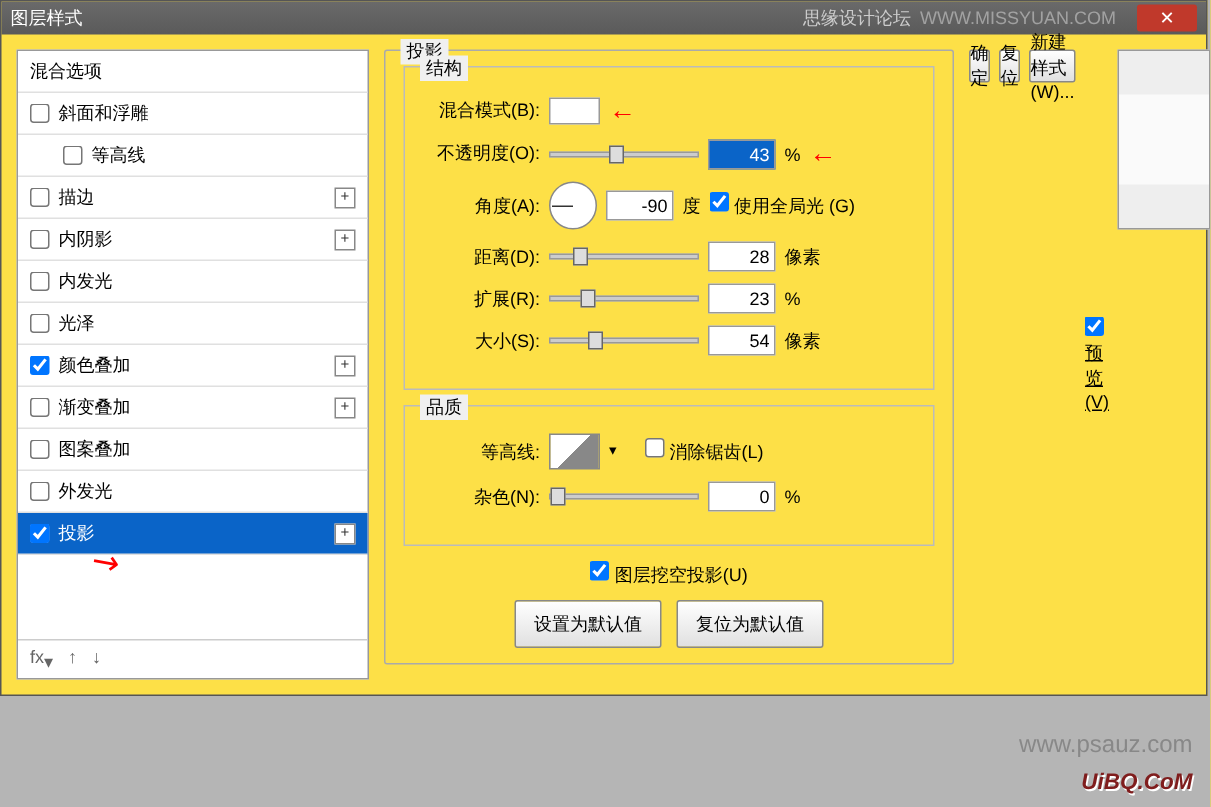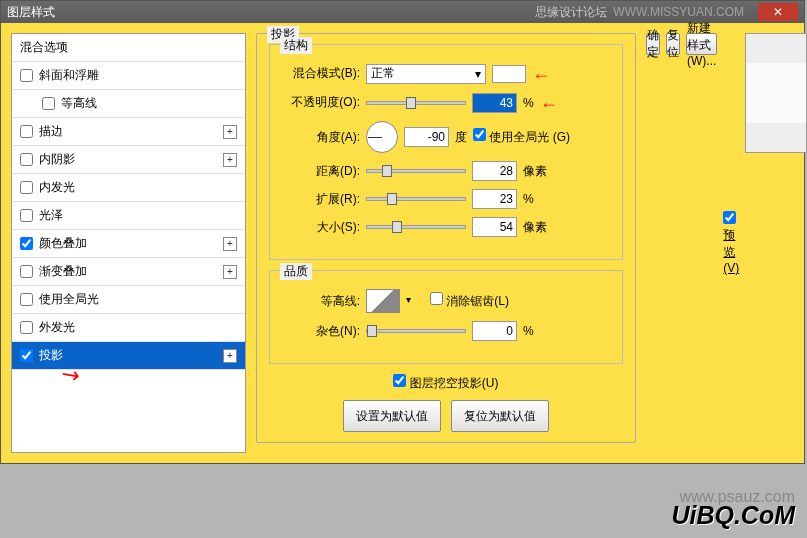--- a/index.html
+++ b/index.html
@@ -36,21 +36,21 @@
 .contour-swatch::after { content: '▾'; position: absolute; right: -12px; top: 4px; font-size: 10px; }
 .btn-row { display: flex; justify-content: center; gap: 10px; margin-top: 8px; }
 .btn { height: 32px; padding: 0 12px; border: 1px solid #888; background: linear-gradient(#fff, #e0e0e0); display: flex; align-items: center; border-radius: 2px; }
 .right-panel { width: 140px; display: flex; flex-direction: row; gap: 6px; }
 .rbtn { height: 22px; border: 1px solid #888; background: linear-gradient(#fff, #e0e0e0); display: flex; align-items: center; justify-content: center; border-radius: 2px; }
 .preview-check { display: flex; align-items: center; justify-content: center; gap: 4px; margin: 6px 0; text-decoration: underline; }
 .preview-box { height: 120px; border: 1px solid #999; background: #eee; display: flex; align-items: center; justify-content: center; }
 .preview-inner { width: 60px; height: 60px; background: #fafafa; }
 .red-arrow { color: #ff0000; font-size: 18px; }
 .arrow-diag { position: absolute; color: red; font-size: 22px; transform: rotate(-35deg); }
-.watermark { position: absolute; bottom: 8px; right: 12px; font-size: 25px; font-weight: bold; font-style: italic; color: #000000; text-shadow: 1px 1px 0 #fff; }
+.watermark { position: absolute; bottom: 8px; right: 12px; font-size: 15px; font-weight: bold; font-style: italic; color: #7f1d1d; text-shadow: 1px 1px 0 #fff; }
 .watermark2 { position: absolute; bottom: 32px; right: 12px; font-size: 16px; color: #888; }
 </style>
 </head>
 <body>
 
 <div class="window">
   <div class="titlebar">
     <span>图层样式</span>
     <div class="right">
       <span>思缘设计论坛</span>
@@ -114,53 +114,54 @@
           <div class="left-item">
             <label>
               <input type="checkbox" style="">
               <span>渐变叠加</span>
             </label>
             <div class="plus-icon">+</div>
           </div>
           <div class="left-item">
             <label>
               <input type="checkbox" style="">
-              <span>使用全局光</span>
+              <span>图案叠加</span>
             </label>
           </div>
           <div class="left-item">
             <label>
               <input type="checkbox" style="">
               <span>外发光</span>
             </label>
           </div>
           <div class="left-item selected">
             <label>
               <input type="checkbox" checked="" style="">
               <span>投影</span>
             </label>
             <div class="plus-icon">+</div>
           </div>
         </div>
+      <div class="left-footer">
+        <span><span>fx</span><sub>▾</sub></span>
+        <span>↑</span>
+        <span>↓</span>
+      </div>
       <div class="arrow-diag" style="left:60px; bottom:75px;">↘</div>
     </div>
 
     <div class="mid-panel">
       <div class="fieldset">
         <span class="fieldset-title">投影</span>
 
         <div class="inner-fieldset">
           <span class="fieldset-title">结构</span>
 
           <div class="row">
             <span class="row-label">混合模式(B):</span>
-            <div class="select">
-              <span>正常</span>
-                <span>▾</span>
-            </div>
             <div class="color-swatch"></div>
             <span class="red-arrow">←</span>
           </div>
 
           <div class="row">
             <span class="row-label">不透明度(O):</span>
             <div class="slider">
                 <div class="slider-thumb" style="left:40%"></div>
               </div>
             <input class="num-input hl" value="43" style="">

